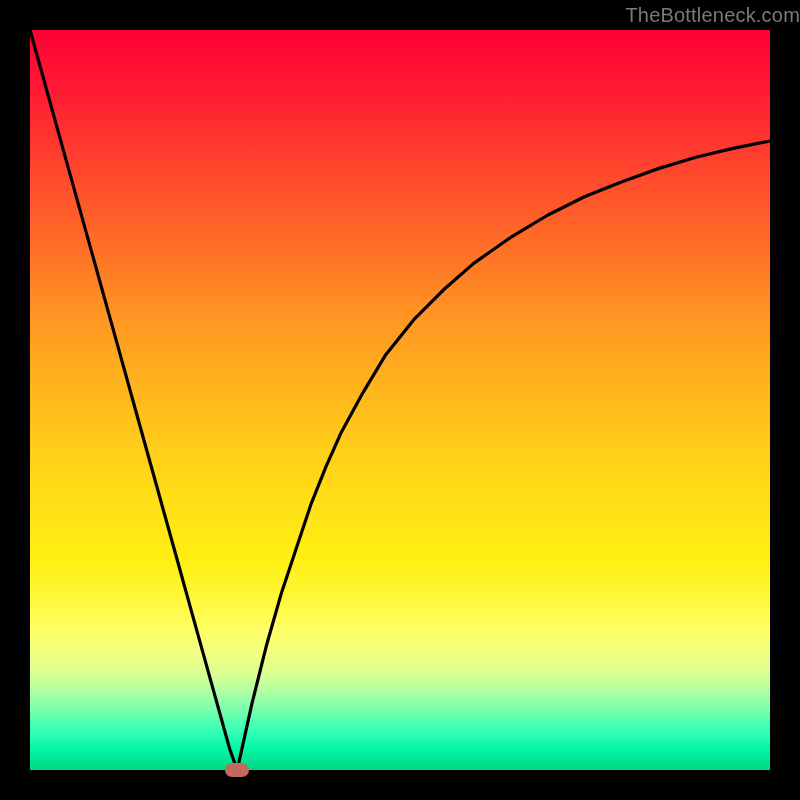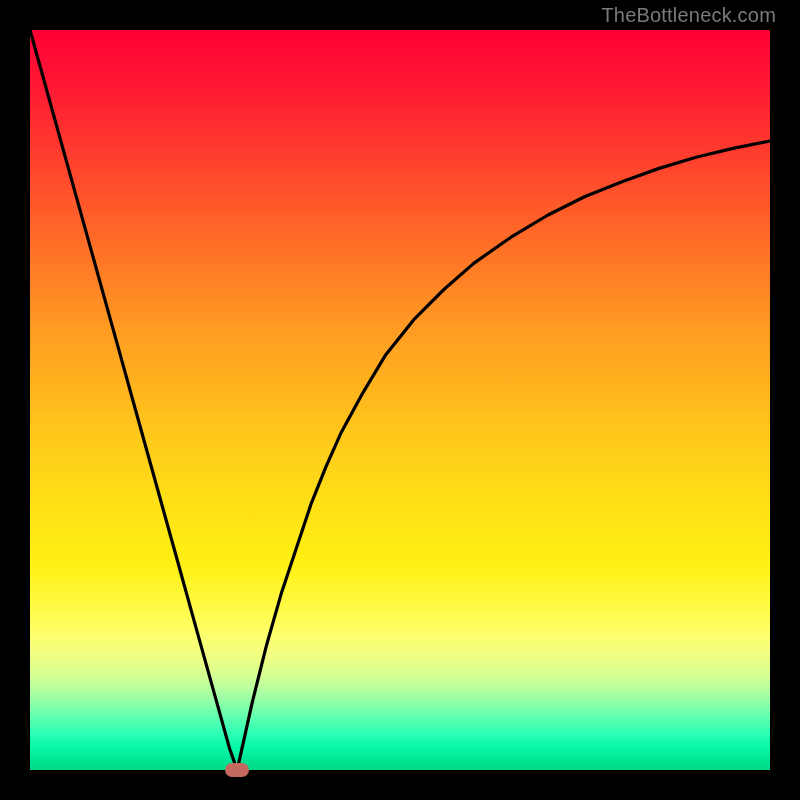--- a/index.html
+++ b/index.html
@@ -43,21 +43,21 @@
       #5cffb0 93%,
       #2fffb4 95%,
       #06f7a8 97%,
       #00e896 98.5%,
       #00d884 100%
     );
   }
   .watermark {
     position: absolute;
     top: 4px;
-    right: 24px;
+    right: 0;
     color: #7a7a7a;
     font-size: 20px;
     font-weight: 500;
     letter-spacing: 0.2px;
     user-select: none;
   }
   svg.curve {
     position: absolute;
     left: 0;
     top: 0;

